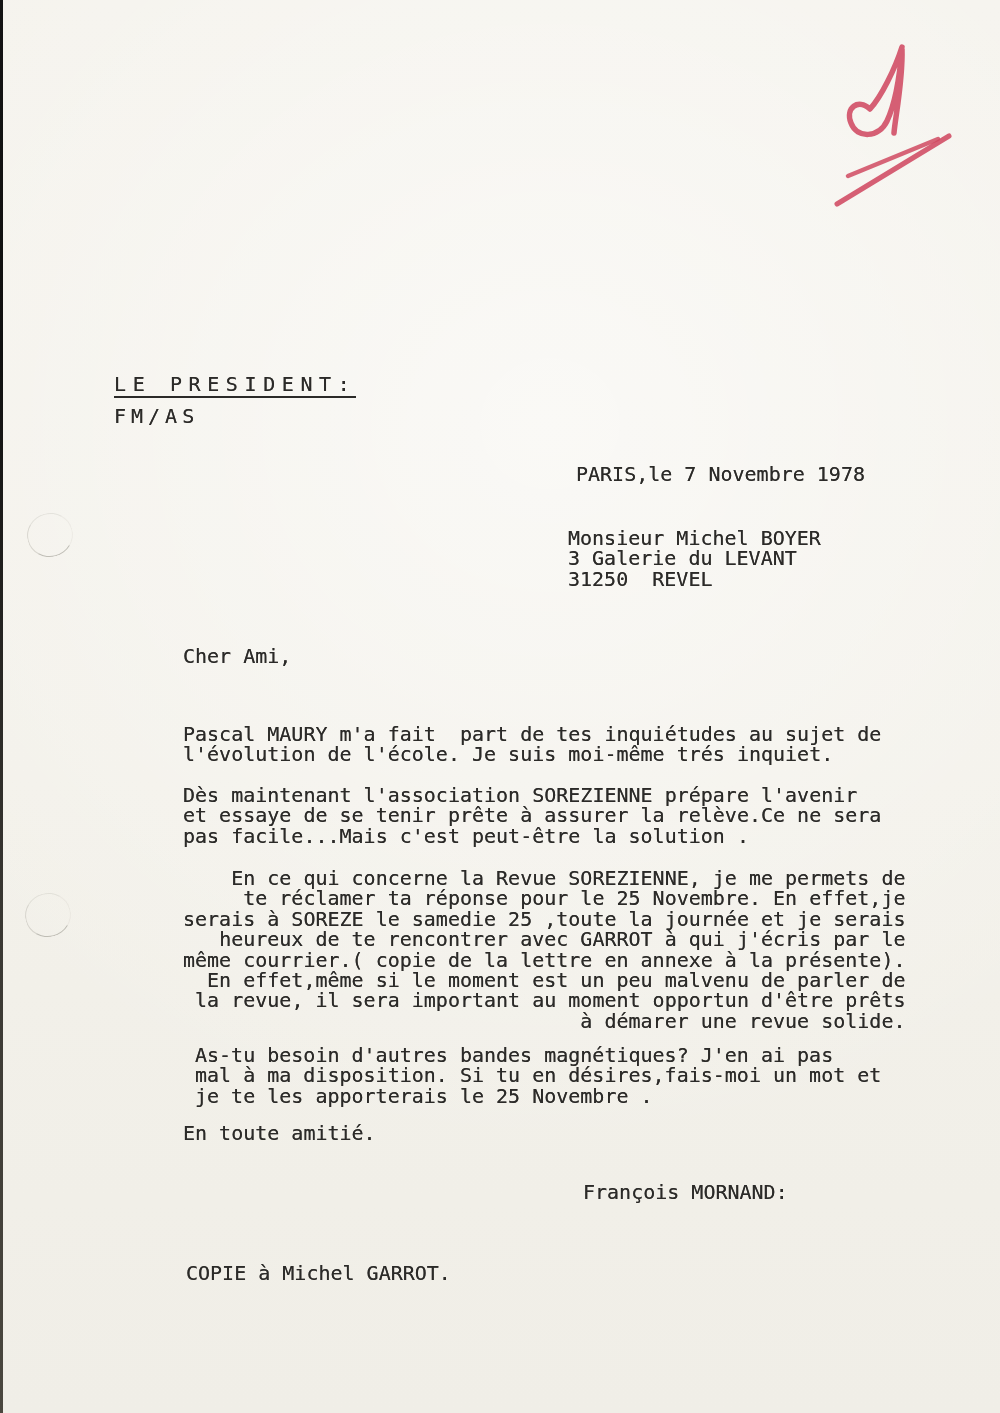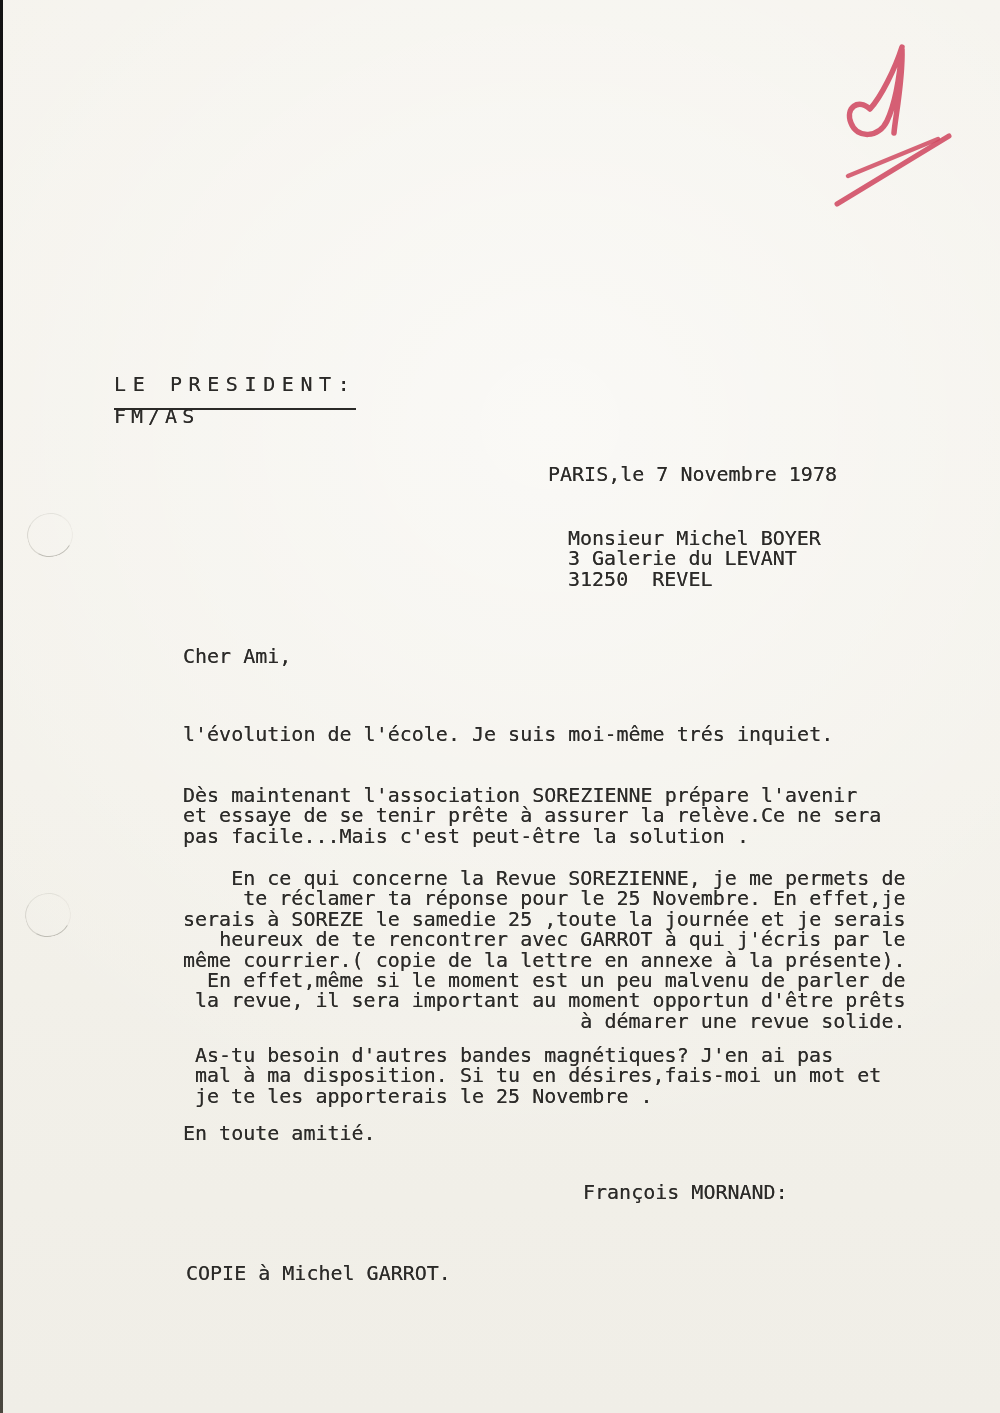--- a/index.html
+++ b/index.html
@@ -14,23 +14,23 @@
     font-family:"DejaVu Sans Mono","Liberation Mono",monospace;
     color:#2b2a28;
   }
   .typed{
     position:absolute;
     font-size:20px;
     line-height:20.4px;
     white-space:pre;
     text-shadow:0 0 0.5px rgba(43,42,40,0.75);
   }
-  .hdr-title{top:374px;left:114px;letter-spacing:6.6px;border-bottom:2px solid #2b2a28;padding-bottom:14px;}
+  .hdr-title{top:374px;left:114px;letter-spacing:6.6px;border-bottom:2px solid #2b2a28;padding-bottom:2px;}
   .hdr-ref{top:406px;left:114px;letter-spacing:5px;}
-  .dateline{top:464px;left:548px;}
+  .dateline{top:464px;left:576px;}
   .recipient{top:528px;left:548px;margin-left:20px;}
   .salutation{top:646px;left:183px;}
   .para-1{top:724px;left:183px;}
   .para-2{top:785px;left:183px;}
   .para-3{top:868px;left:183px;text-align:right;}
   .para-4{top:1045px;left:183px;margin-left:12px;}
   .closing{top:1123px;left:183px;}
   .signature{top:1182px;left:583px;text-align:center;}
   .copy-note{top:1263px;left:186px;}
   .scan-edge{
@@ -67,21 +67,21 @@
 
   <div class="typed hdr-title">LE PRESIDENT:</div>
   <div class="typed hdr-ref">FM/AS</div>
 
   <div class="typed dateline">PARIS,le 7 Novembre 1978</div>
 
   <div class="typed recipient"><div>Monsieur Michel BOYER</div><div>3 Galerie du LEVANT</div><div>31250  REVEL</div></div>
 
   <div class="typed salutation">Cher Ami,</div>
 
-  <div class="typed para-1"><div>l'évolution de l'école. Je suis moi-même trés inquiet.</div></div>
+  <div class="typed para-1"><div>Pascal MAURY m'a fait  part de tes inquiétudes au sujet de</div><div>l'évolution de l'école. Je suis moi-même trés inquiet.</div></div>
   <div class="typed para-2"><div>Dès maintenant l'association SOREZIENNE prépare l'avenir</div><div>et essaye de se tenir prête à assurer la relève.Ce ne sera</div><div>pas facile...Mais c'est peut-être la solution .</div></div>
   <div class="typed para-3"><div>En ce qui concerne la Revue SOREZIENNE, je me permets de</div><div>te réclamer ta réponse pour le 25 Novembre. En effet,je</div><div>serais à SOREZE le samedie 25 ,toute la journée et je serais</div><div>heureux de te rencontrer avec GARROT à qui j'écris par le</div><div>même courrier.( copie de la lettre en annexe à la présente).</div><div>En effet,même si le moment est un peu malvenu de parler de</div><div>la revue, il sera important au moment opportun d'être prêts</div><div>à démarer une revue solide.</div></div>
   <div class="typed para-4"><div>As-tu besoin d'autres bandes magnétiques? J'en ai pas</div><div>mal à ma disposition. Si tu en désires,fais-moi un mot et</div><div>je te les apporterais le 25 Novembre .</div></div>
 
   <div class="typed closing">En toute amitié.</div>
 
   <div class="typed signature">François MORNAND:</div>
 
   <div class="typed copy-note">COPIE à Michel GARROT.</div>
 

